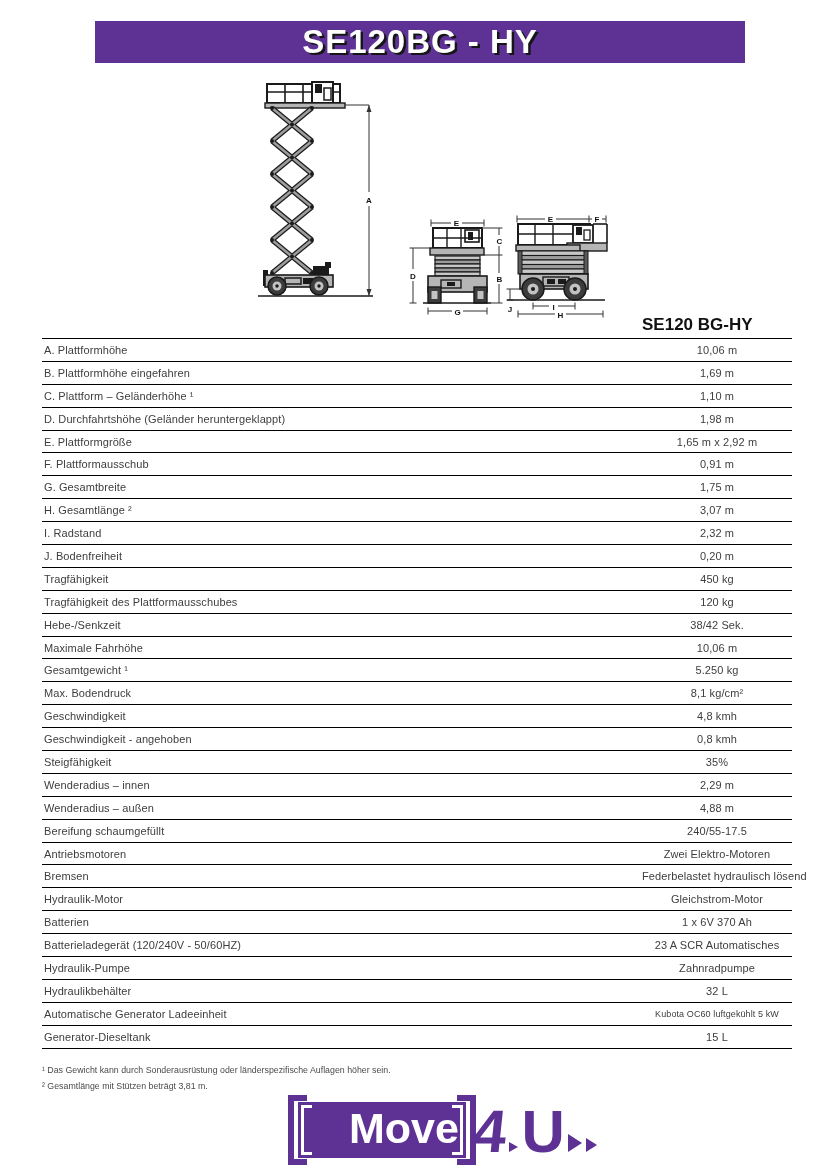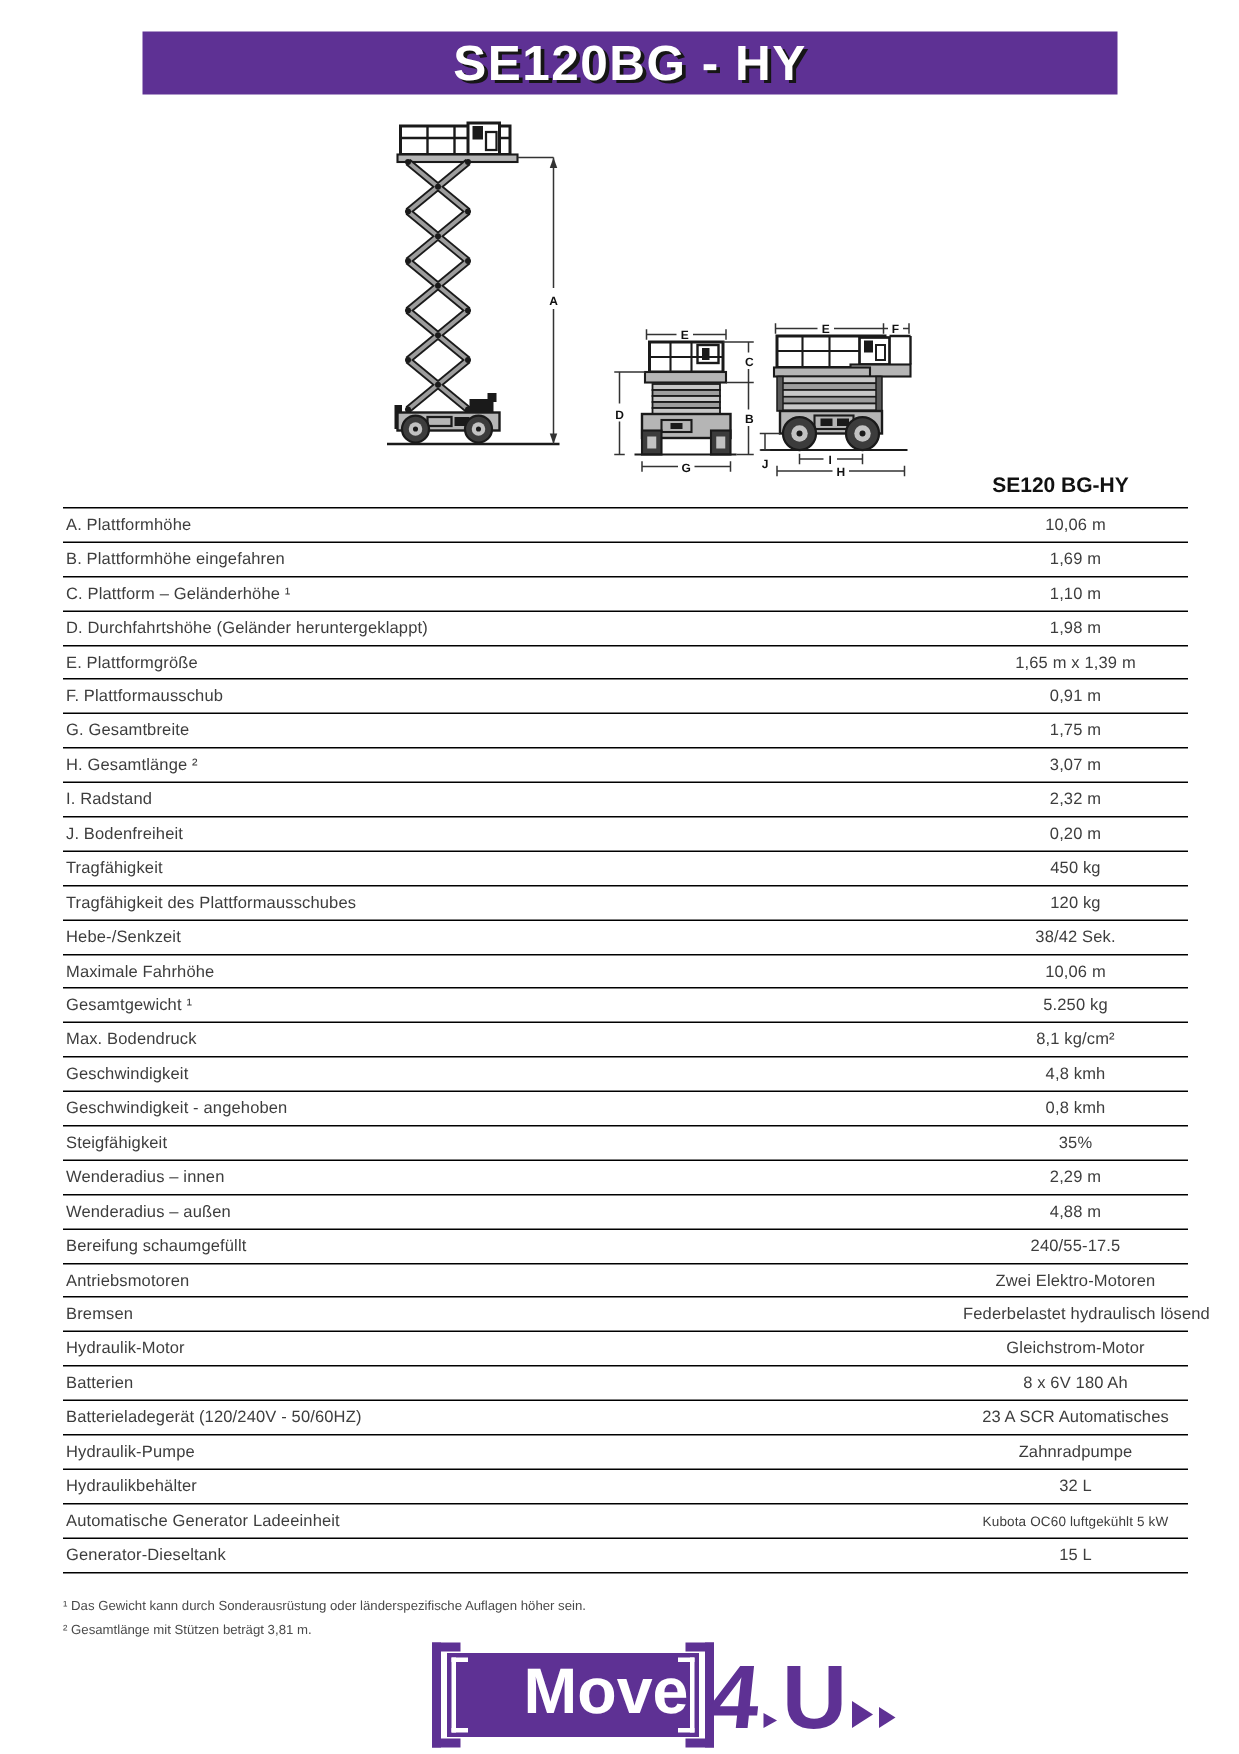--- a/index.html
+++ b/index.html
@@ -19,22 +19,22 @@
   }
   .banner-title{
     color:#fff;font-size:33px;font-weight:700;letter-spacing:1px;
     text-shadow:2.5px 2px 0 #161616;
   }
   
   .draw{position:absolute;}
   .draw svg{display:block;}
   
   .col-header{
-    position:absolute;top:315px;right:44px;width:150px;text-align:center;
-    font-size:14px;font-weight:700;color:#111;white-space:nowrap;
+    position:absolute;top:315px;right:34px;width:150px;
+    font-size:17px;font-weight:700;color:#111;white-space:nowrap;
   }
   .spec-table{
     position:absolute;left:42px;top:338px;width:750px;border-top:1px solid var(--line);
   }
   .spec-row{
     position:relative;height:21.9px;border-bottom:1px solid var(--line);
     display:flex;align-items:center;
   }
   .spec-label{
     font-size:11px;color:var(--text);padding-left:2px;white-space:nowrap;letter-spacing:.1px;text-align:right;
@@ -312,21 +312,21 @@
       <div class="spec-row">
         <span class="spec-label">C. Plattform – Geländerhöhe ¹</span>
         <span class="spec-value">1,10 m</span>
       </div>
       <div class="spec-row">
         <span class="spec-label">D. Durchfahrtshöhe (Geländer heruntergeklappt)</span>
         <span class="spec-value">1,98 m</span>
       </div>
       <div class="spec-row">
         <span class="spec-label">E. Plattformgröße</span>
-        <span class="spec-value">1,65 m x 1,39 m</span>
+        <span class="spec-value">1,65 m x 2,92 m</span>
       </div>
       <div class="spec-row">
         <span class="spec-label">F. Plattformausschub</span>
         <span class="spec-value">0,91 m</span>
       </div>
       <div class="spec-row">
         <span class="spec-label">G. Gesamtbreite</span>
         <span class="spec-value">1,75 m</span>
       </div>
       <div class="spec-row">
@@ -396,21 +396,21 @@
       <div class="spec-row">
         <span class="spec-label">Bremsen</span>
         <span class="spec-value">Federbelastet hydraulisch lösend</span>
       </div>
       <div class="spec-row">
         <span class="spec-label">Hydraulik-Motor</span>
         <span class="spec-value">Gleichstrom-Motor</span>
       </div>
       <div class="spec-row">
         <span class="spec-label">Batterien</span>
-        <span class="spec-value">8 x 6V  180 Ah</span>
+        <span class="spec-value">1 x 6V  370 Ah</span>
       </div>
       <div class="spec-row">
         <span class="spec-label">Batterieladegerät (120/240V - 50/60HZ)</span>
         <span class="spec-value">23 A SCR Automatisches</span>
       </div>
       <div class="spec-row">
         <span class="spec-label">Hydraulik-Pumpe</span>
         <span class="spec-value">Zahnradpumpe</span>
       </div>
       <div class="spec-row">

